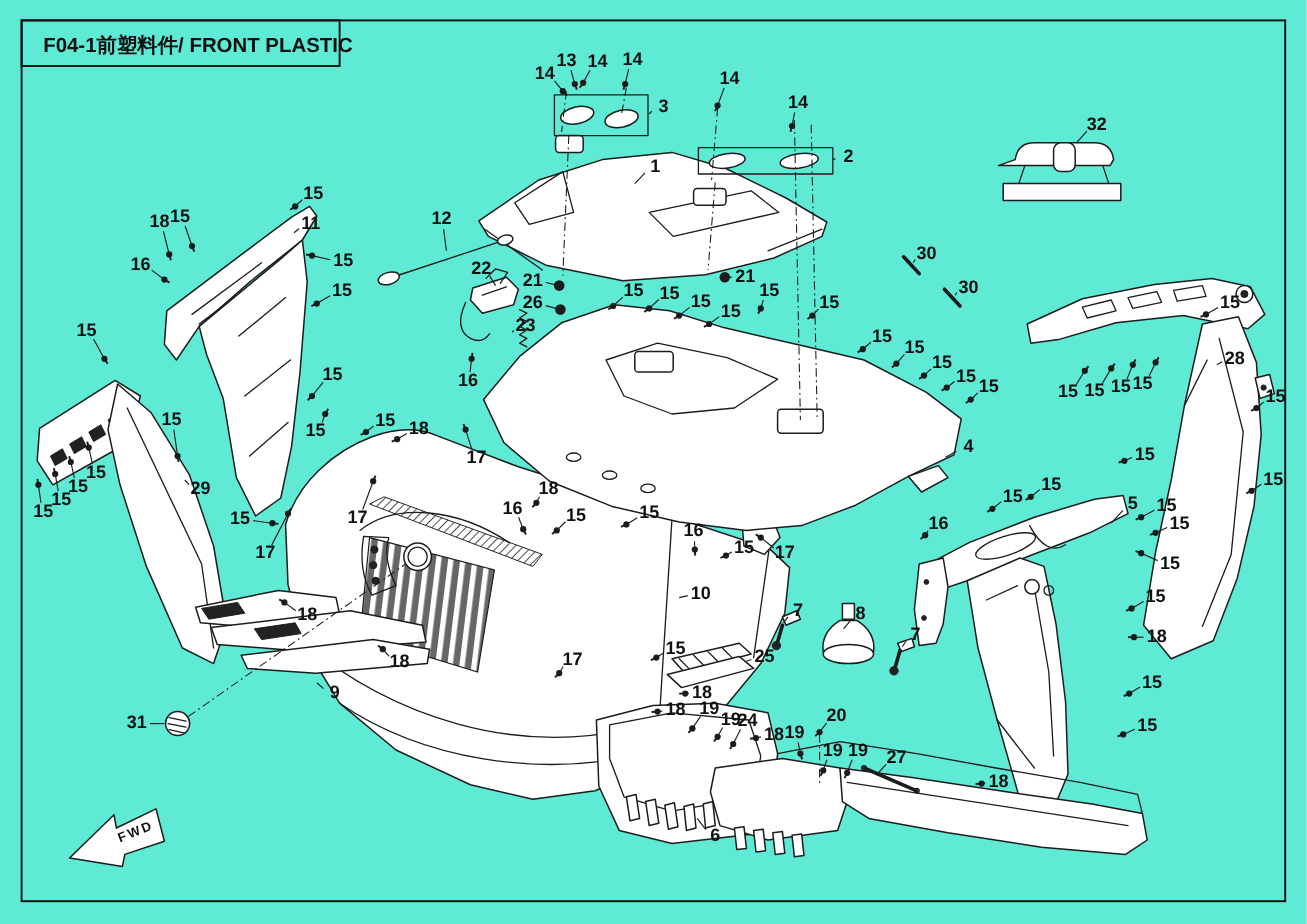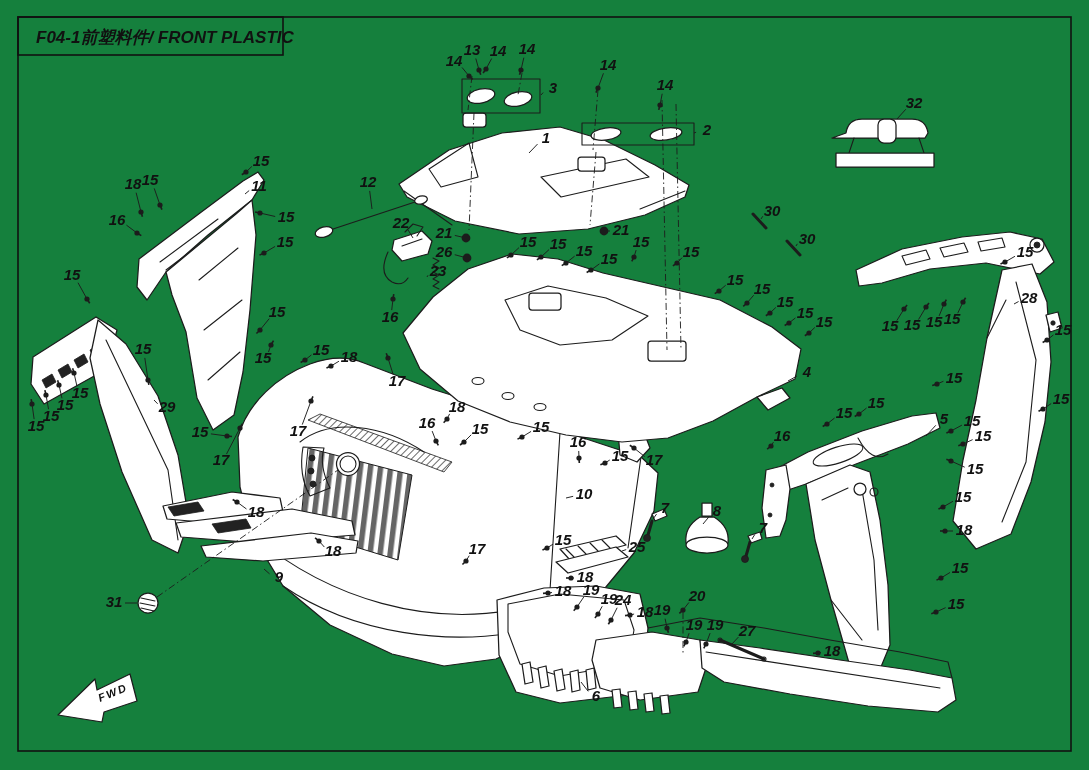--- a/index.html
+++ b/index.html
@@ -1,17 +1,17 @@
 <!DOCTYPE html>
 <html><head>
 <meta charset="utf-8">
 <style>
   html,body{margin:0;padding:0;background:#fff;}
-  .page{position:relative;width:1089px;height:770px;background:#15803d;overflow:hidden;
-        font-family:"Liberation Sans",sans-serif;font-style:italic;}
+  .page{position:relative;width:1089px;height:770px;background:#5eead4;overflow:hidden;
+        font-family:"Liberation Sans",sans-serif;}
   svg{position:absolute;left:0;top:0;}
   .frame{fill:none;stroke:#111;stroke-width:1.6;}
   .title-text{font-family:"Liberation Sans",sans-serif;font-size:17px;font-weight:bold;fill:#111;}
   .part{fill:#fff;stroke:#1c1c1c;stroke-width:1.25;stroke-linejoin:round;stroke-linecap:round;}
   .pline{fill:none;stroke:#1c1c1c;stroke-width:1.1;stroke-linejoin:round;stroke-linecap:round;}
   .dark{fill:#222;stroke:#1c1c1c;stroke-width:.8;}
   .thick{fill:none;stroke:#1c1c1c;stroke-width:3;stroke-linecap:round;}
   .dd{fill:none;stroke:#1c1c1c;stroke-width:.9;stroke-dasharray:7 3 1.5 3;}
   .leader{stroke:#1c1c1c;stroke-width:.95;fill:none;}
   .screw{fill:#1c1c1c;stroke:none;}

